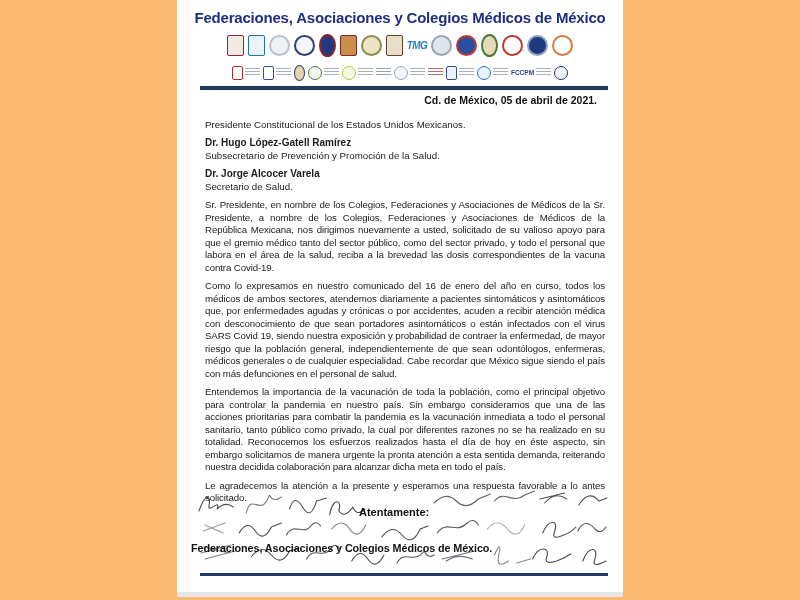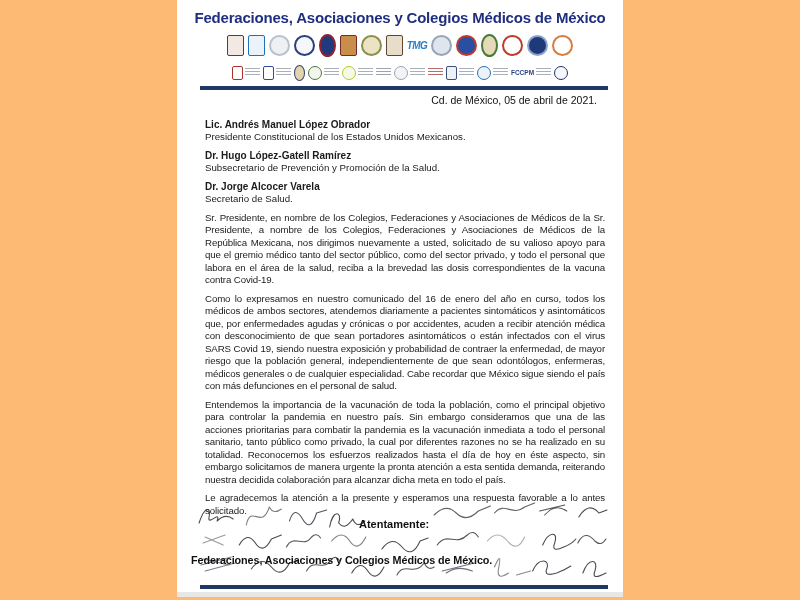--- a/index.html
+++ b/index.html
@@ -37,21 +37,21 @@
   .logo.sm b{font-size:6.5px;font-style:normal;letter-spacing:0;}
   .tl{
     display:inline-block;width:15px;height:9px;
     background:repeating-linear-gradient(to bottom,var(--lc,#9aa2ae) 0 1px,transparent 1px 3px);
     opacity:.85;
   }
   .rule{height:3.5px;background:#1f3864;margin:3px 15px 0 23px;}
   .rule.bottom{margin-top:0;}
   .date{
     margin:4px 26px 0 0;text-align:right;
-    font-weight:normal;font-size:10.5px;line-height:13px;color:#111;
+    font-weight:bold;font-size:10.5px;line-height:13px;color:#111;
   }
   .recipients{margin:12px 27px 0 28px;}
   .recipient{margin-bottom:6px;}
   .recipient .name{font-weight:bold;font-size:10px;line-height:12.5px;}
   .recipient .role{font-size:9.7px;line-height:12.5px;}
   .body-par{
     margin:6px 18px 0 28px;text-align:justify;
     font-size:9.7px;line-height:12.5px;letter-spacing:-.12px;color:#1b1b1b;
   }
   .sig-block{position:relative;height:68px;margin:0 10px 0 14px;}
@@ -166,21 +166,20 @@
           <i class="sh circle" style="background: rgb(245, 247, 251); border-color: rgb(36, 53, 111);"></i>
         </span>
       </div>
 
     <div class="rule top"></div>
 
     <div class="date">Cd. de México, 05 de abril de 2021.</div>
 
     <div class="recipients">
       <div class="recipient">
-        <div class="name">Lic. Andrés Manuel López Obrador</div>
         <div class="role">Presidente Constitucional de los Estados Unidos Mexicanos.</div>
       </div>
       <div class="recipient">
         <div class="name">Dr. Hugo López-Gatell Ramírez</div>
         <div class="role">Subsecretario de Prevención y Promoción de la Salud.</div>
       </div>
       <div class="recipient">
         <div class="name">Dr. Jorge Alcocer Varela</div>
         <div class="role">Secretario de Salud.</div>
       </div>

